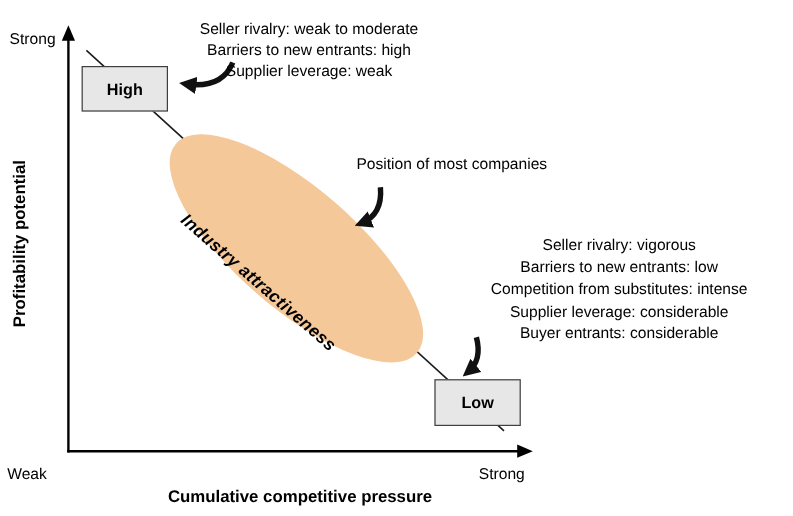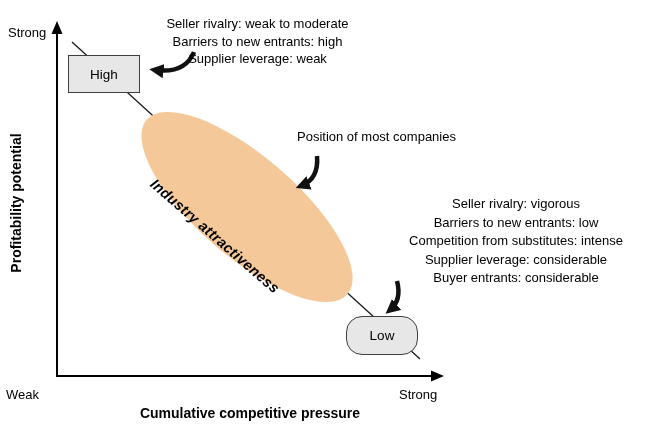--- a/index.html
+++ b/index.html
@@ -23,21 +23,21 @@
   }
   .annot div { white-space: nowrap; }
 
   .box {
     position: absolute;
     background: #e7e7e7;
     border: 1px solid #3f3f3f;
     display: flex;
     align-items: center;
     justify-content: center;
-    font-weight: normal;
+    font-weight: bold;
     font-size: 13.5px;
   }
 
   .axis-endlabel {
     position: absolute;
     font-size: 13px;
     white-space: nowrap;
   }
   .axis-title {
     position: absolute;
@@ -91,21 +91,21 @@
     <path d="M 194 52 Q 185 74 155 70" fill="none" stroke="#111" stroke-width="4.5" marker-end="url(#ah)"></path>
     <path d="M 317 156 Q 319 179 301 186" fill="none" stroke="#111" stroke-width="4.5" marker-end="url(#ah)"></path>
     <path d="M 397 281 Q 402 300 390 310" fill="none" stroke="#111" stroke-width="4.5" marker-end="url(#ah)"></path>
   </svg>
 
   <div class="ellipse-label">Industry attractiveness</div>
 
   <div class="box" style="left:68px; top:55px; width:70px; height:36px;">
     <span>High</span>
   </div>
-  <div class="box" style="left:346px; top:316px; width:70px; height:37px;border-radius:16px;">
+  <div class="box" style="left:362px; top:316px; width:70px; height:37px;">
     <span>Low</span>
   </div>
 
   <div class="annot" style="left:115px; top:3px; width:285px;margin-top:12px;">
     <div>Seller rivalry: weak to moderate</div>
     <div>Barriers to new entrants: high</div>
     <div>Supplier leverage: weak</div>
   </div>
 
   <div class="annot" style="left:297px; top:128px; text-align:center;">Position of most companies</div>

